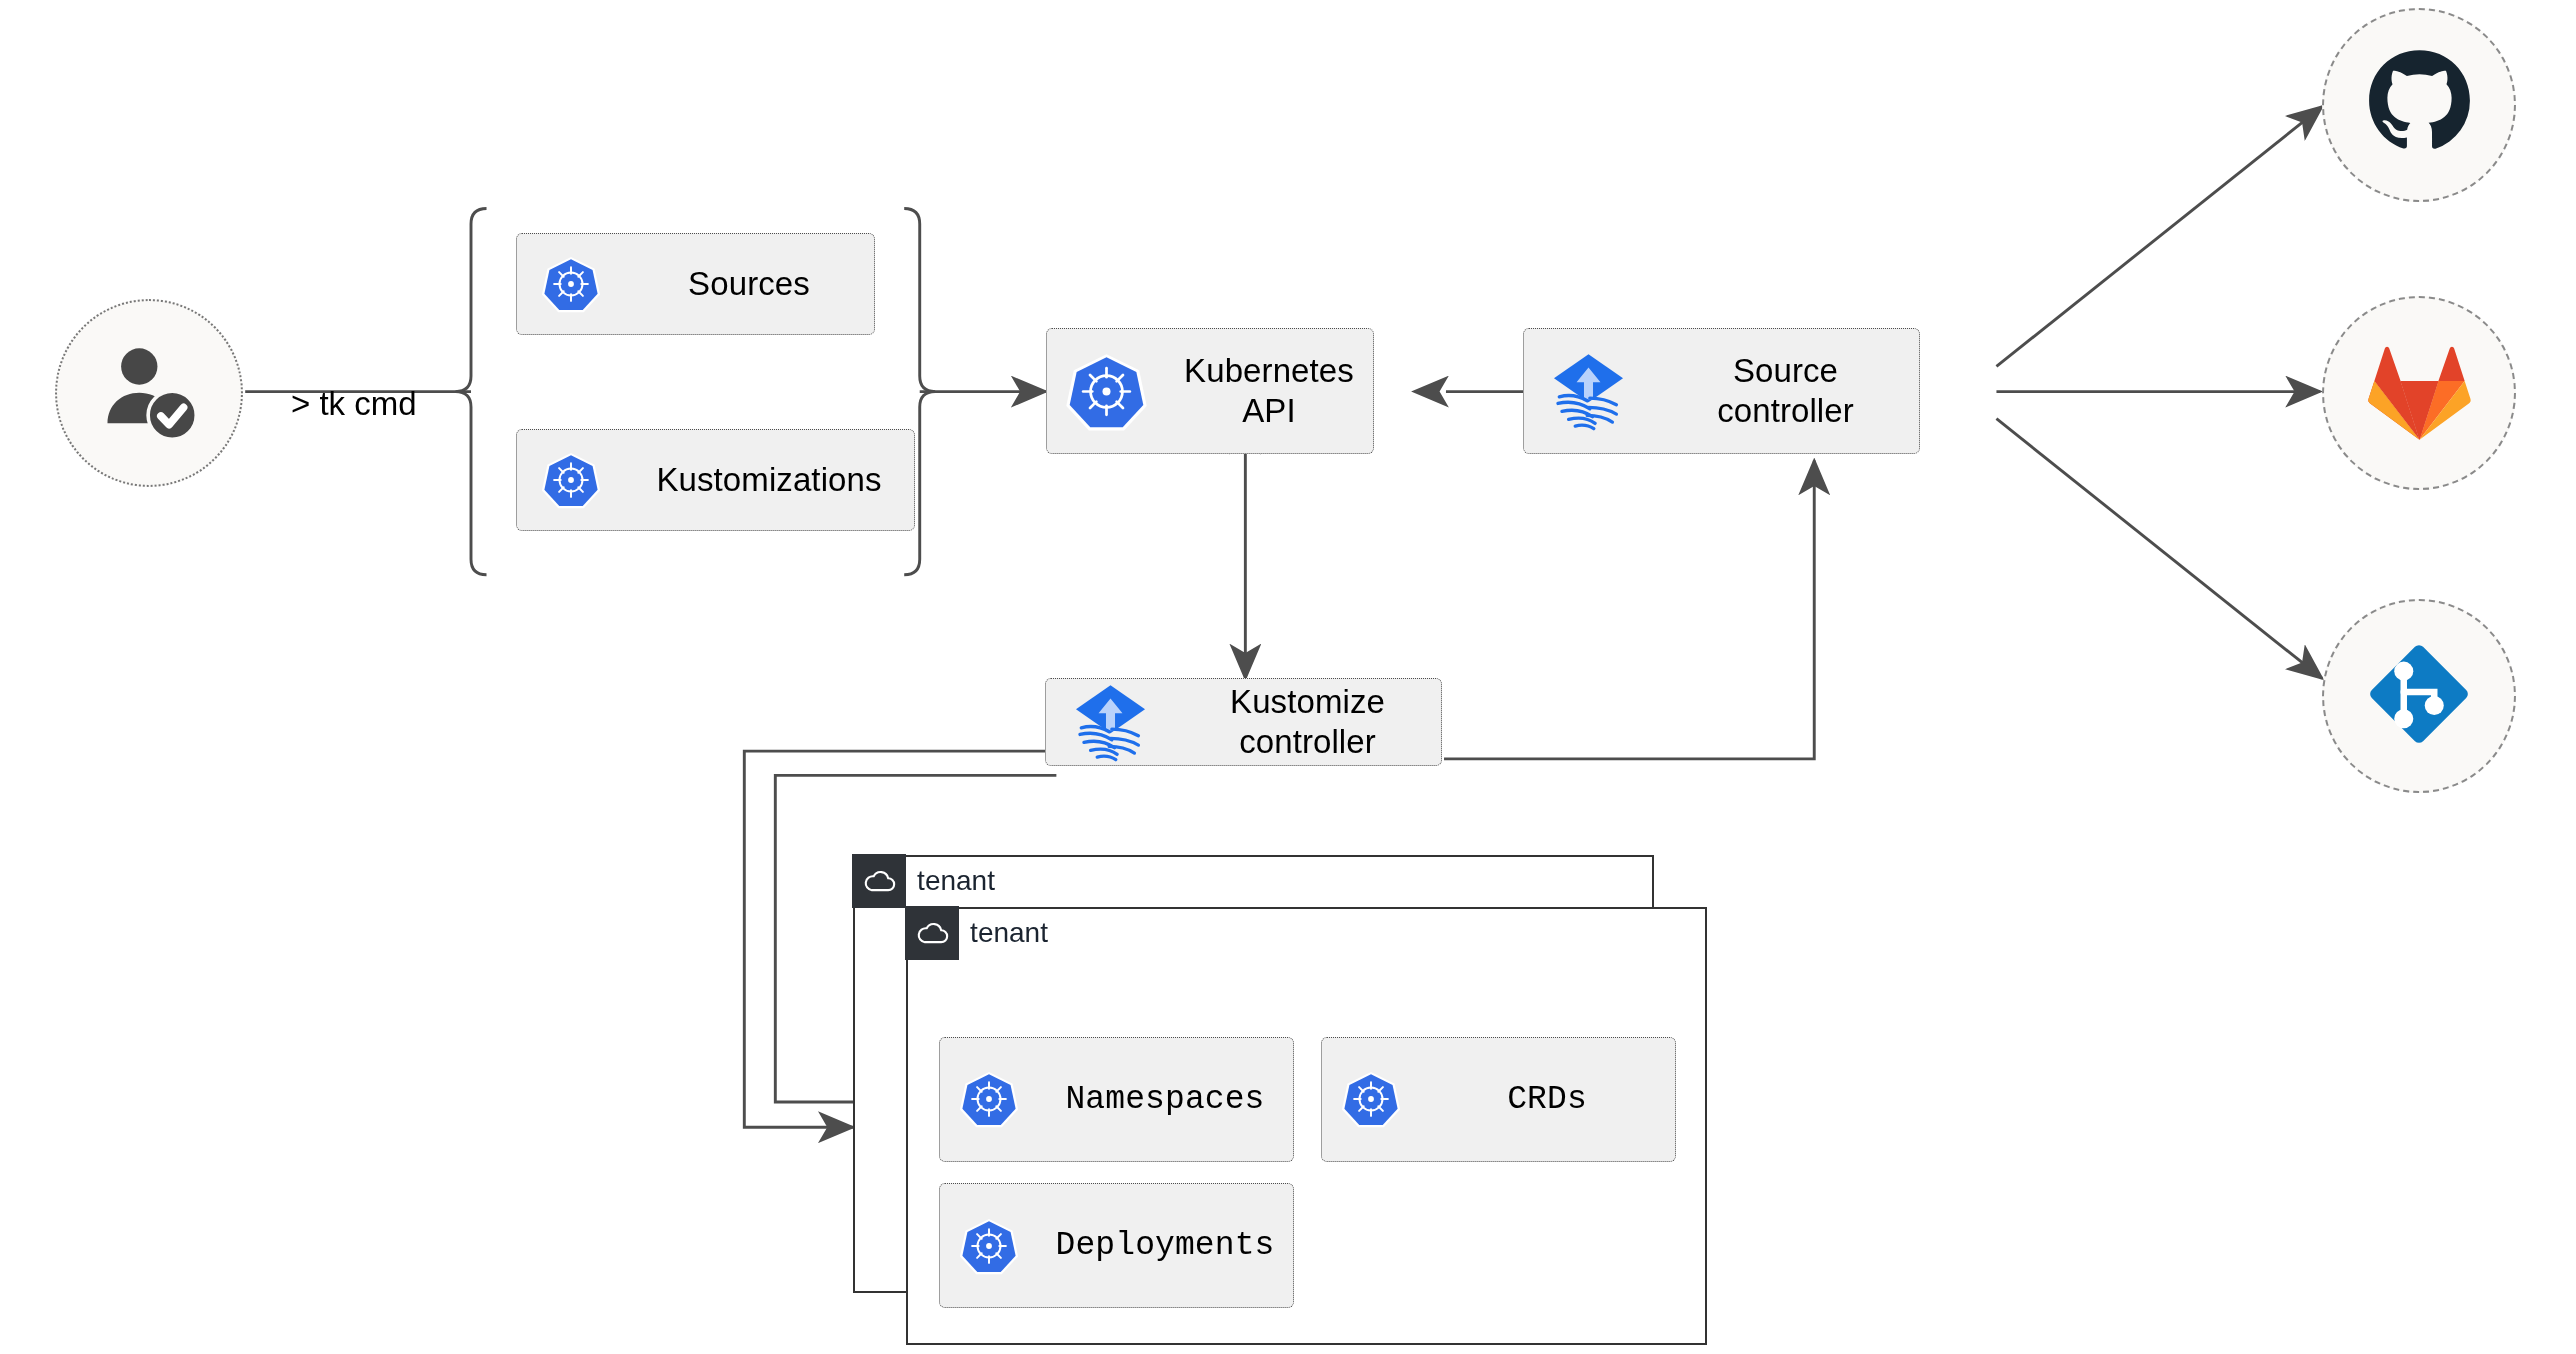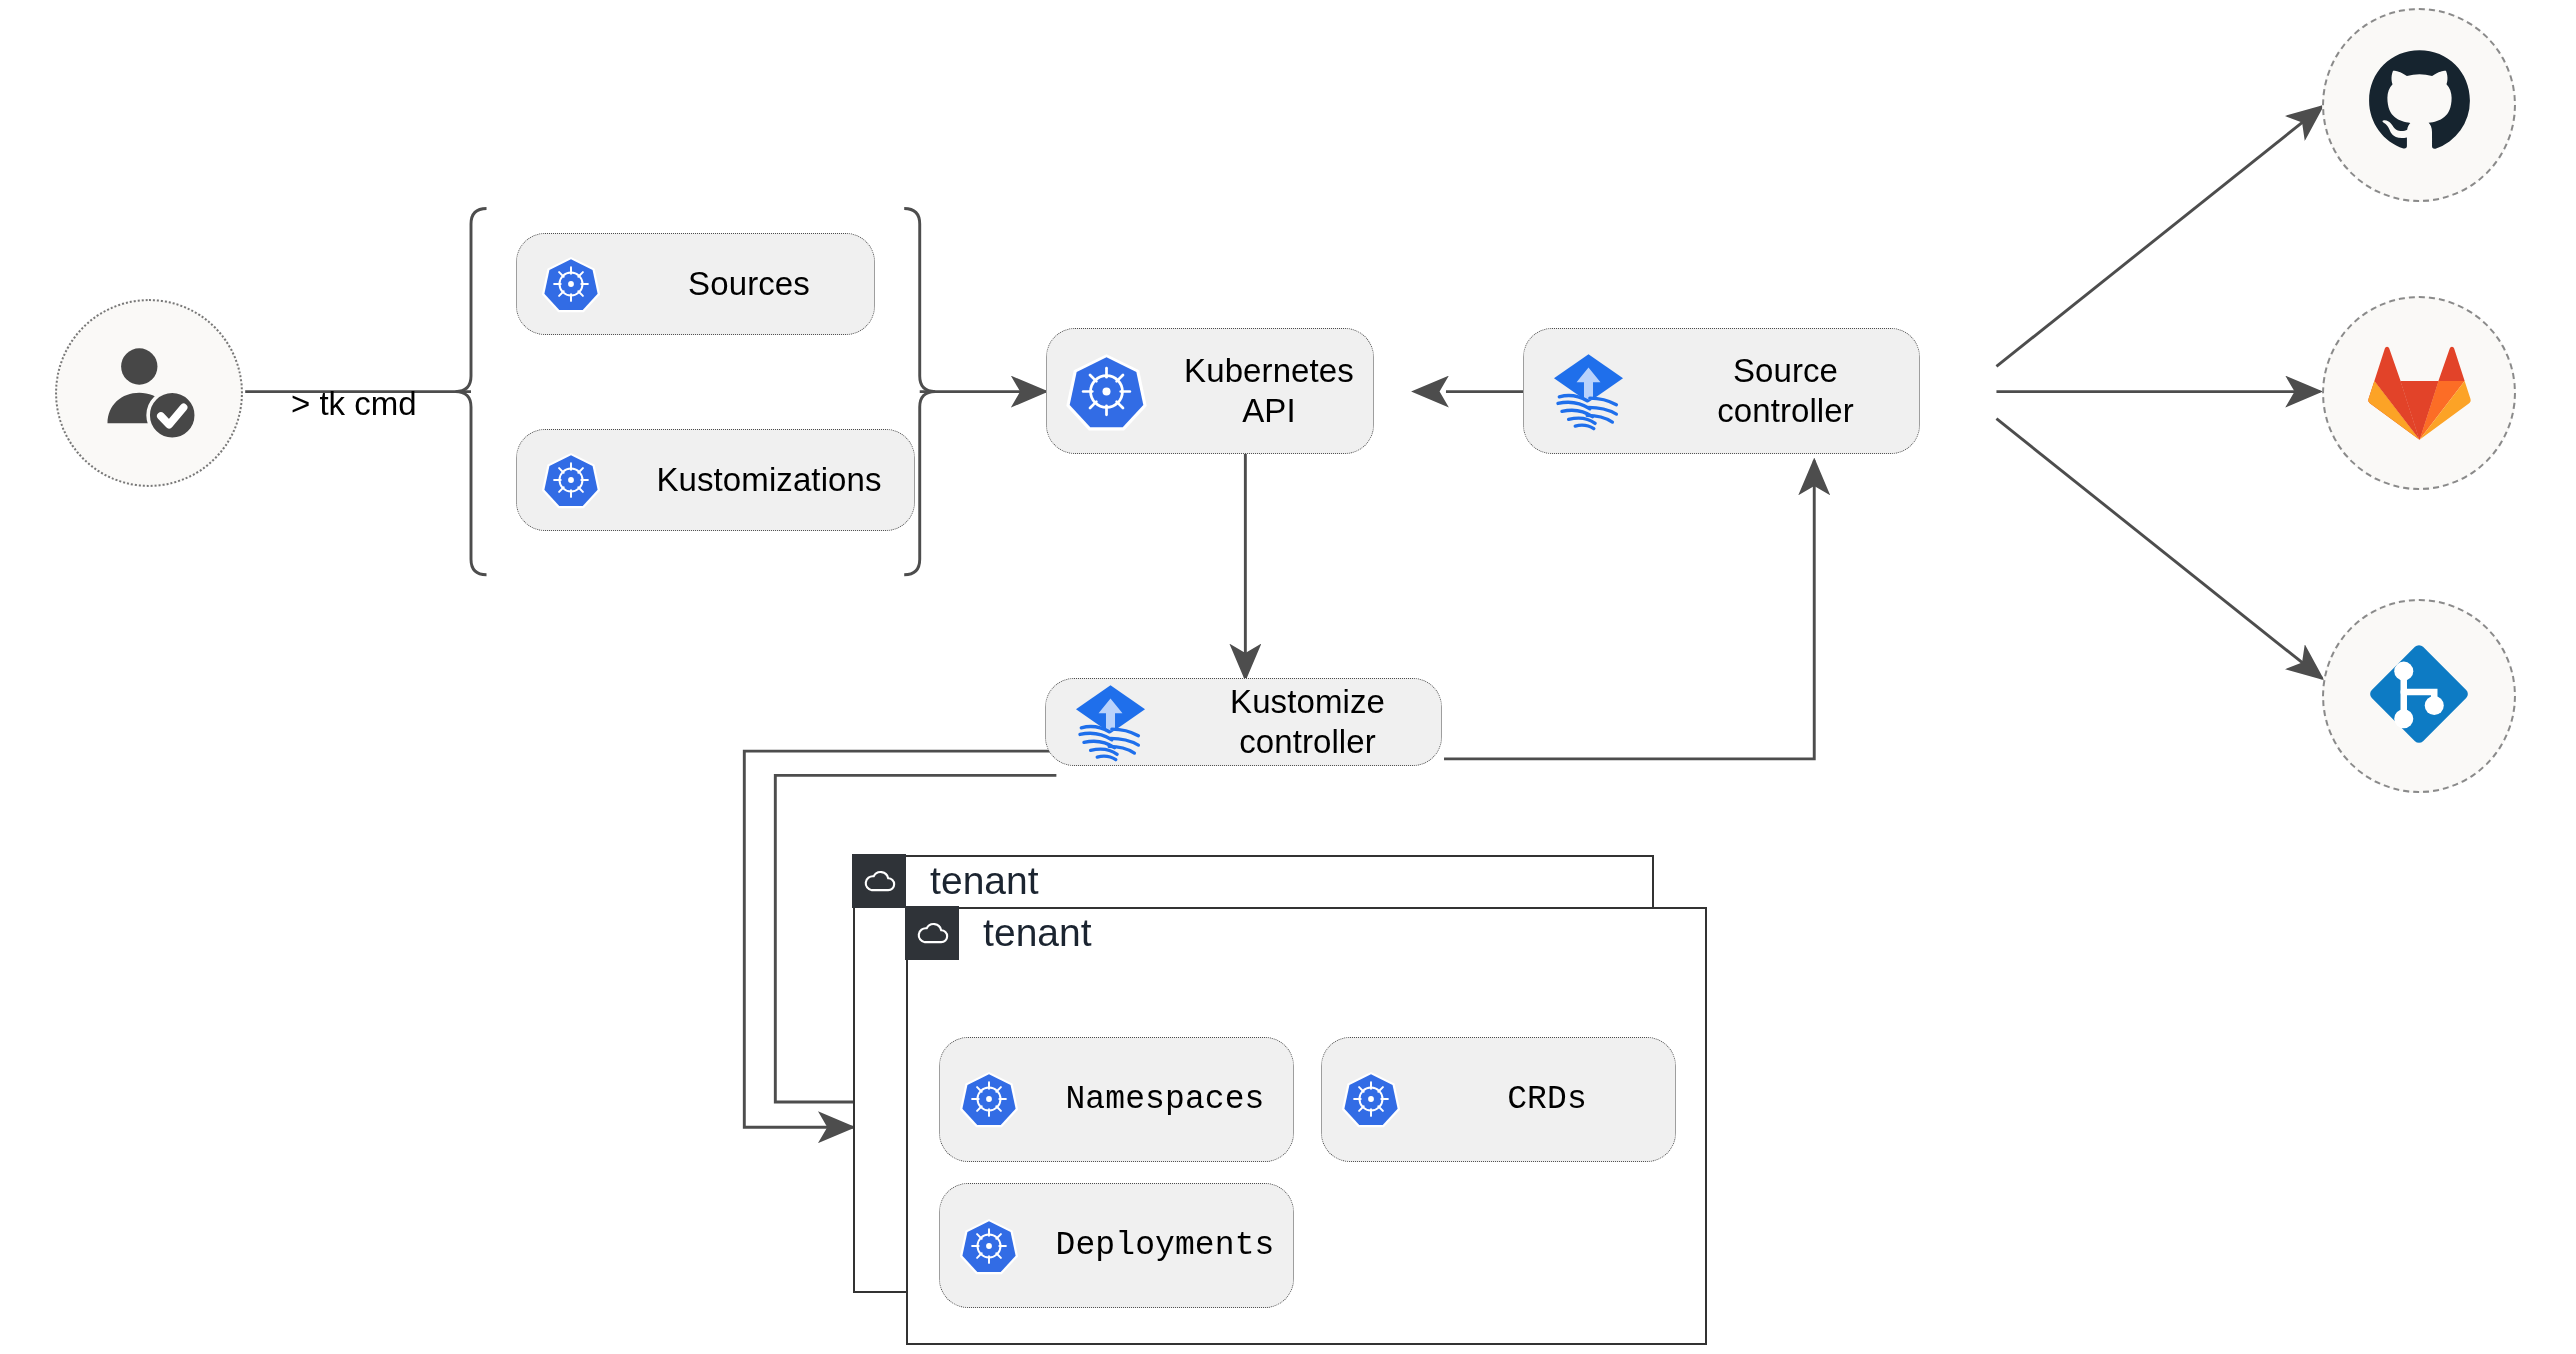--- a/index.html
+++ b/index.html
@@ -25,21 +25,21 @@
     height: 1355px;
     pointer-events: none;
   }
 
   
   .node {
     position: absolute;
     box-sizing: border-box;
     background: #f0f0f0;
     border: 1.9px dotted #4d4d4d;
-    border-radius: 29px;
+    border-radius: 6px;
     display: flex;
     align-items: center;
     z-index: 5;
   }
   .node .nlabel {
     flex: 1;
     text-align: center;
     font-size: 33px;
     line-height: 1.2;
     color: #000;
@@ -107,22 +107,22 @@
     width: 54px;
     height: 54px;
     background: #2f3338;
     display: flex;
     align-items: center;
     justify-content: center;
   }
   .tenant-name {
     display: flex;
     align-items: center;
-    padding-left: 24px;
-    font-size: 39px;
+    padding-left: 11px;
+    font-size: 28px;
     color: #1b2430;
     white-space: nowrap;
   }
   .tenant-grid {
     position: absolute;
     display: grid;
     grid-template-columns: 1fr 1fr;
     gap: 21.3px 27px;
     font-family: Liberation Mono, monospace;
   }

